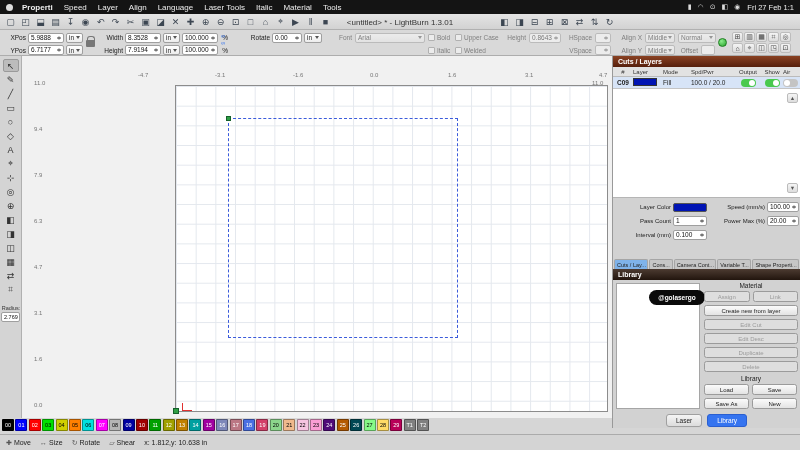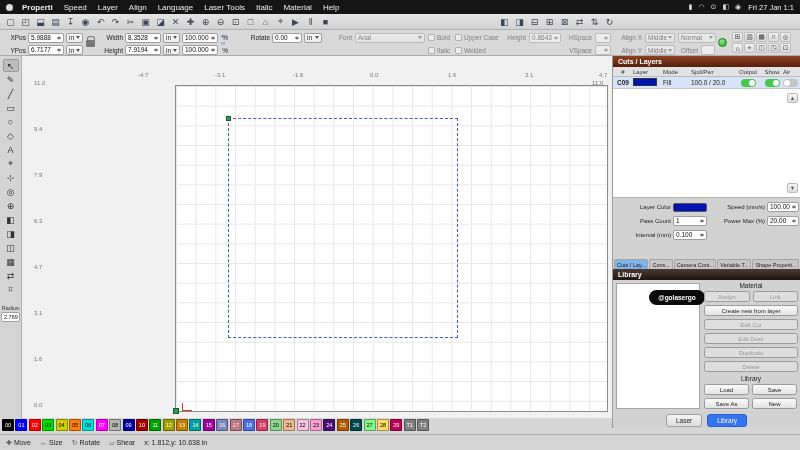--- a/index.html
+++ b/index.html
@@ -153,32 +153,32 @@
   <div class="menus">
 
   <span class="menu-item">Properti</span>
       <span class="menu-item">Speed</span>
       <span class="menu-item">Layer</span>
       <span class="menu-item">Align</span>
       <span class="menu-item">Language</span>
       <span class="menu-item">Laser Tools</span>
       <span class="menu-item">Italic</span>
       <span class="menu-item">Material</span>
-      <span class="menu-item">Help</span>
+      <span class="menu-item">Tools</span>
     </div>
   <div class="mb-right">
     <span style="display:flex;gap:6px">
 
     <span class="mb-icon">▮</span>
         <span class="mb-icon">◠</span>
         <span class="mb-icon">⊙</span>
         <span class="mb-icon">◧</span>
         <span class="mb-icon">◉</span>
       </span>
-    <span>Fri 27 Jan 1:1</span>
+    <span>Fri 27 Feb 1:1</span>
   </div>
 </div>
 
 <div id="titlebar">
   <div class="tb-icons">
 
   <span class="tb-icon">▢</span>
       <span class="tb-icon">◰</span>
       <span class="tb-icon">⬓</span>
       <span class="tb-icon">▤</span>
@@ -194,20 +194,21 @@
       <span class="tb-icon">⊕</span>
       <span class="tb-icon">⊖</span>
       <span class="tb-icon">⊡</span>
       <span class="tb-icon">□</span>
       <span class="tb-icon">⌂</span>
       <span class="tb-icon">⌖</span>
       <span class="tb-icon">▶</span>
       <span class="tb-icon">‖</span>
       <span class="tb-icon">■</span>
     </div>
+  <div id="window-title">&lt;untitled&gt; * - LightBurn 1.3.01</div>
   <div class="tb-icons-right">
 
   <span class="tb-icon">◧</span>
       <span class="tb-icon">◨</span>
       <span class="tb-icon">⊟</span>
       <span class="tb-icon">⊞</span>
       <span class="tb-icon">⊠</span>
       <span class="tb-icon">⇄</span>
       <span class="tb-icon">⇅</span>
       <span class="tb-icon">↻</span>

